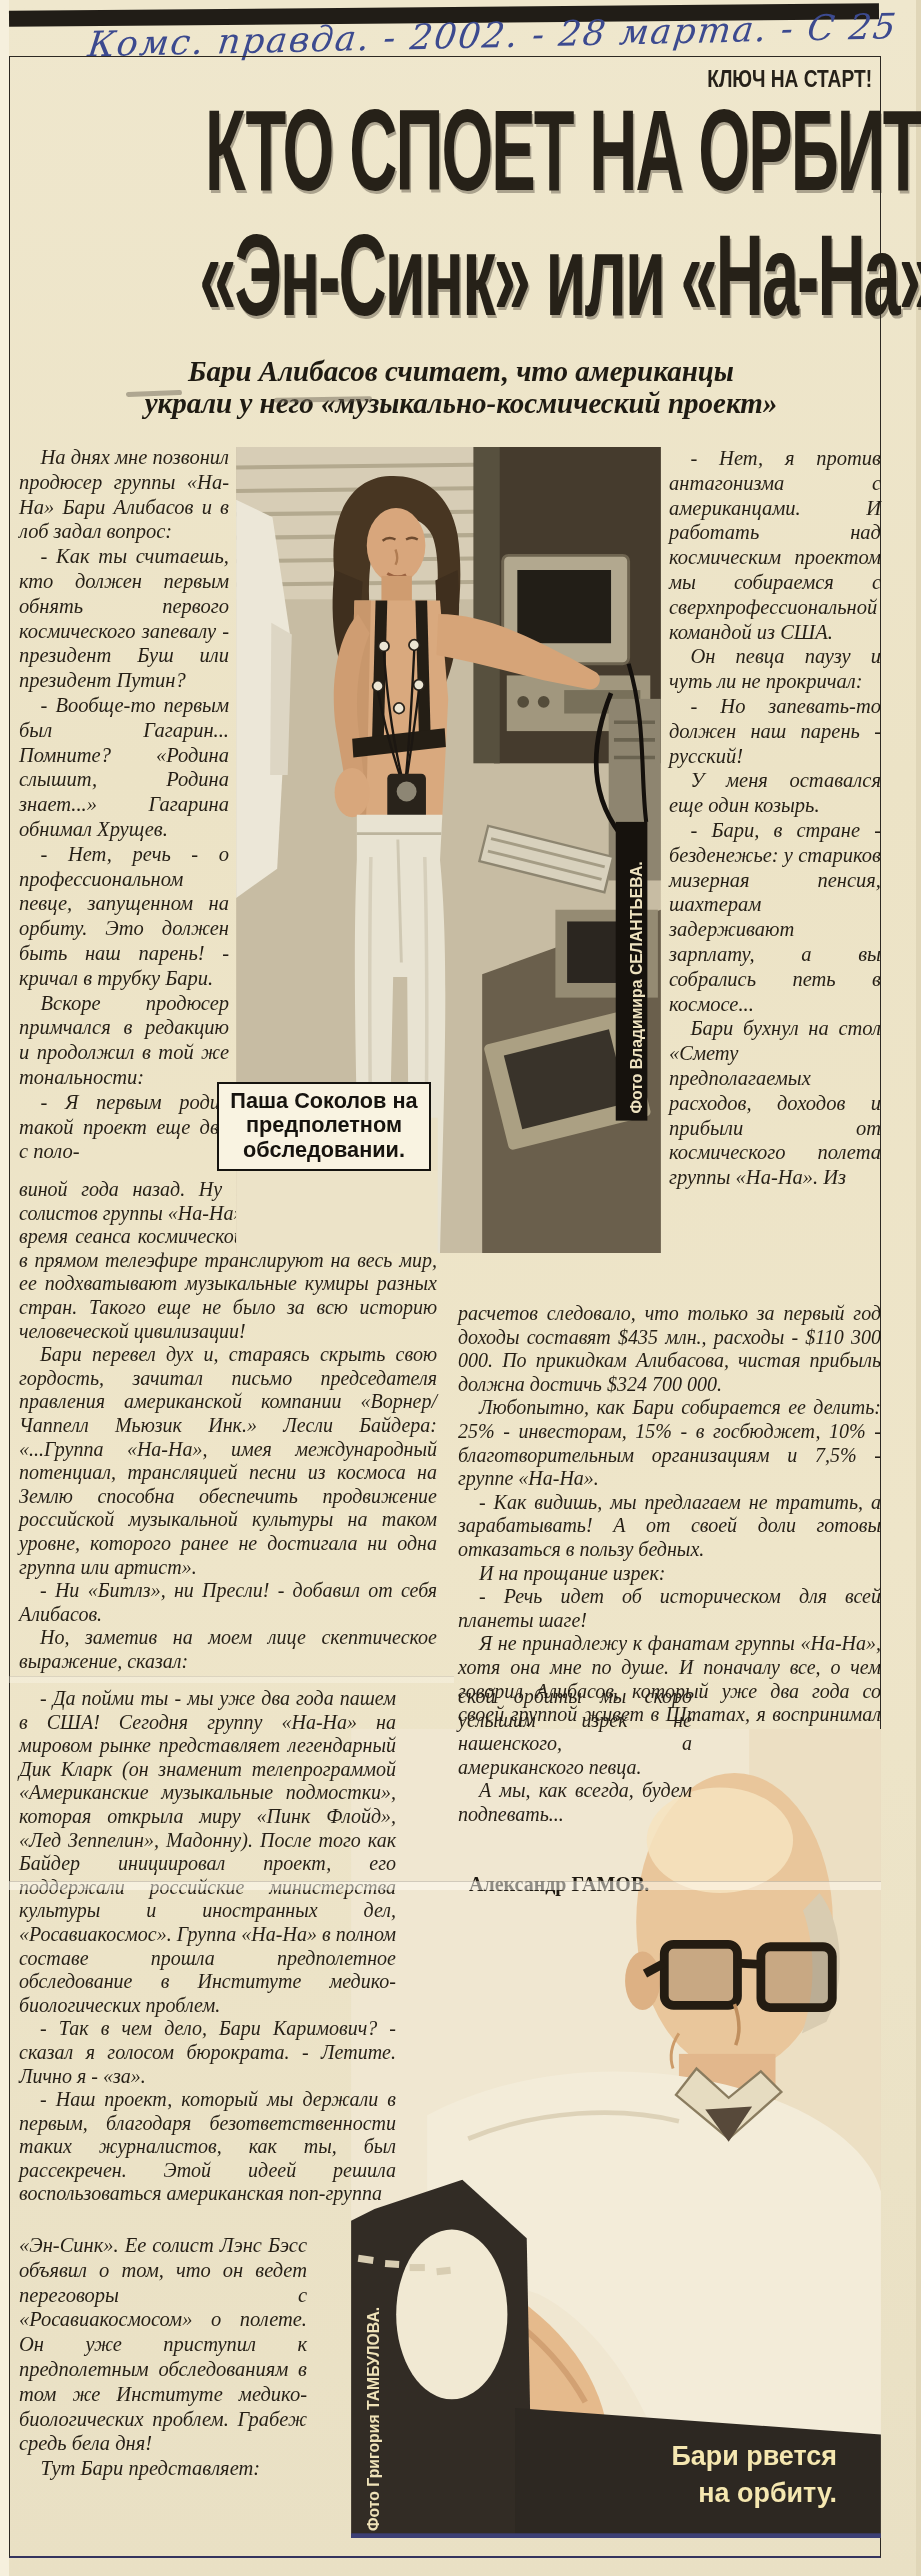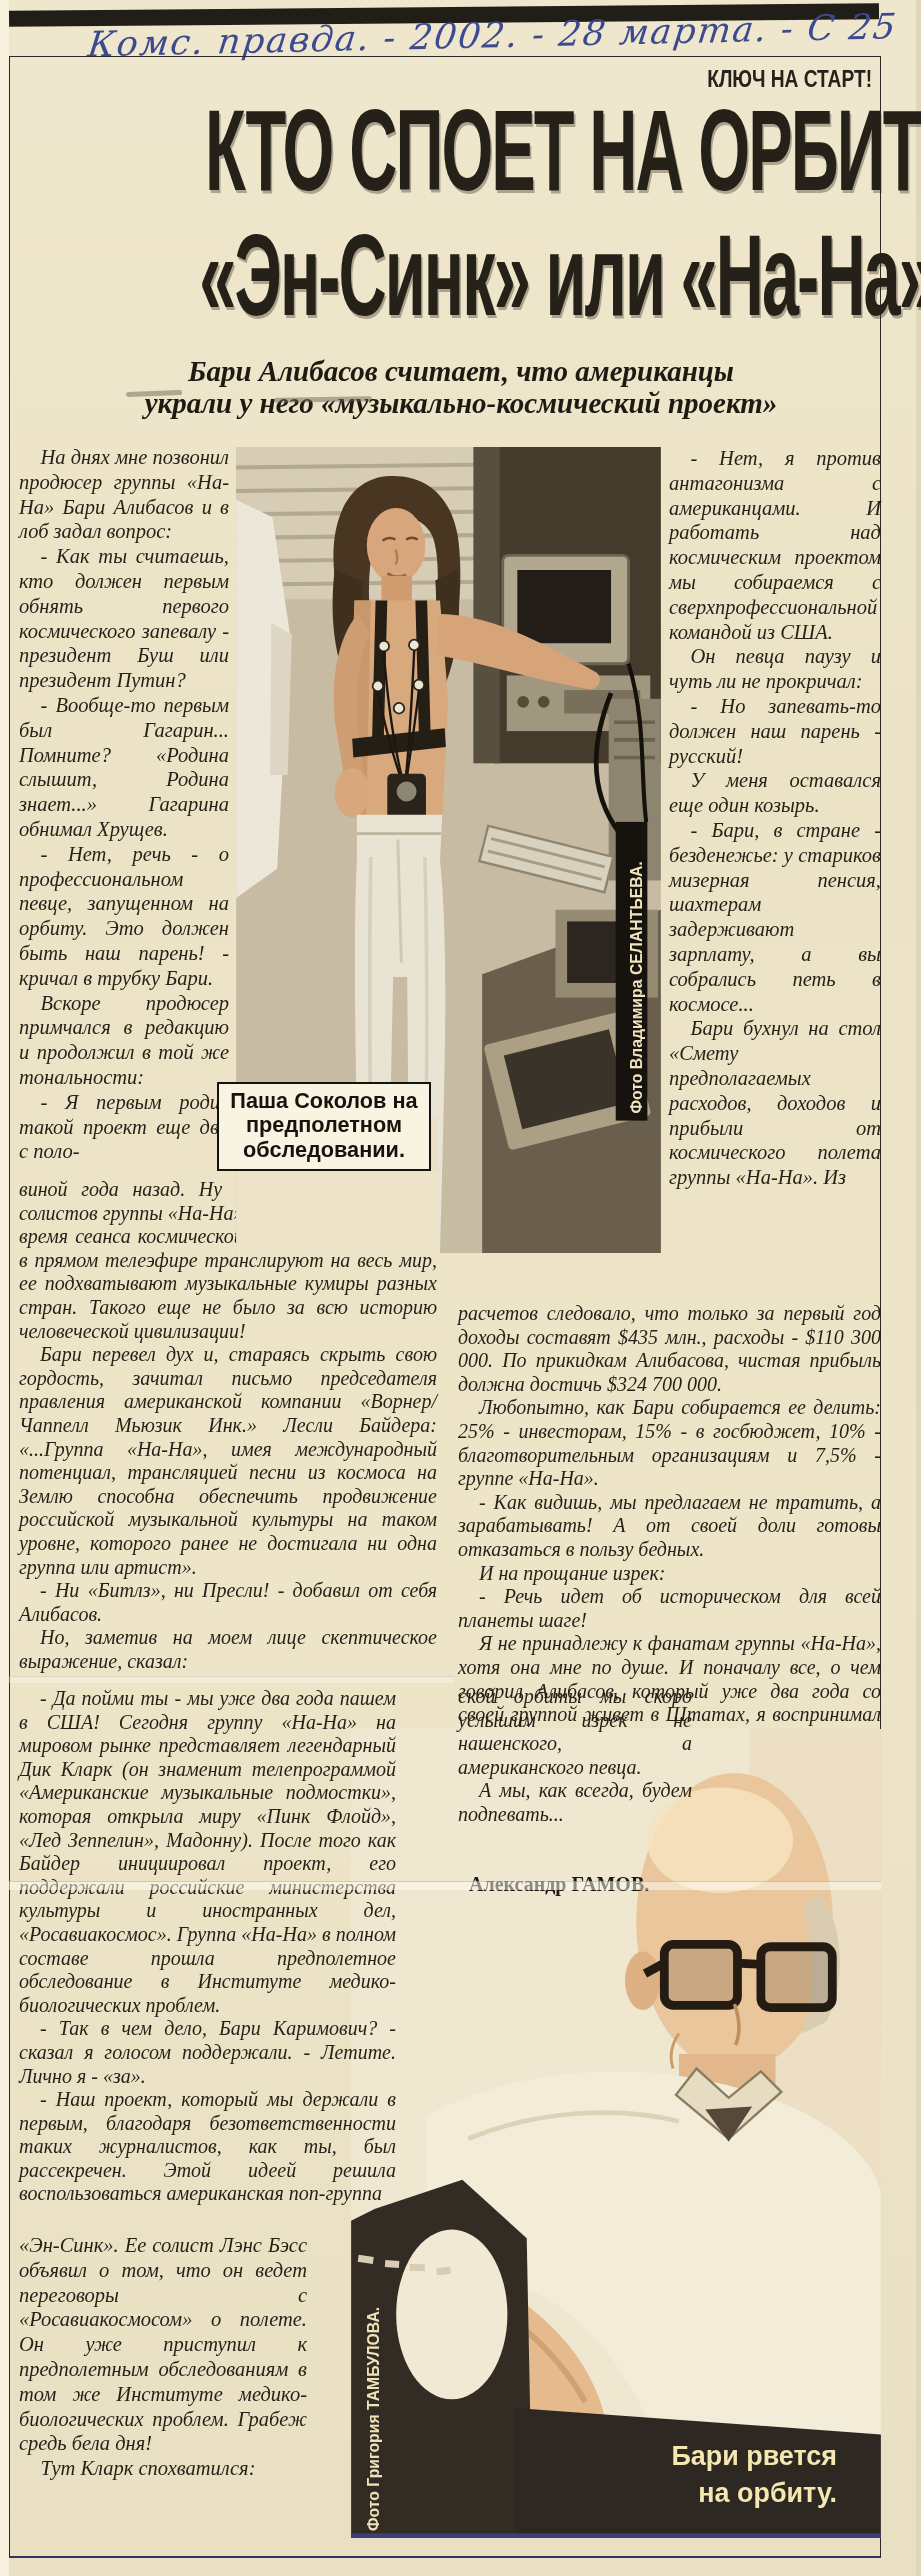--- a/index.html
+++ b/index.html
@@ -261,25 +261,25 @@
   </div>
 
   <div class="col wide z2" style="left:458px;top:1685px;width:234px;">
     <p class="noindent">ской орбиты мы скоро услышим изрек не нашенского, а американского певца.</p>
     <p>А мы, как всегда, будем подпевать...</p>
   </div>
   <div class="abs byline z2" style="left:469px;top:1873px;width:252px;">Александр ГАМОВ.</div>
 
   <div class="col wide z2" style="left:19px;top:1687px;width:377px;">
     <p>- Да пойми ты - мы уже два года пашем в США! Сегодня группу «На-На» на мировом рынке представляет легендарный Дик Кларк (он знаменит телепрограммой «Американские музыкальные подмостки», которая открыла миру «Пинк Флойд», «Лед Зеппелин», Мадонну). После того как Байдер инициировал проект, его поддержали российские министерства культуры и иностранных дел, «Росавиакосмос». Группа «На-На» в полном составе прошла предполетное обследование в Институте медико-биологических проблем.</p>
-    <p>- Так в чем дело, Бари Каримович? - сказал я голосом поддержали. - Летите. Лично я - «за».</p>
+    <p>- Так в чем дело, Бари Каримович? - сказал я голосом бюрократа. - Летите. Лично я - «за».</p>
     <p>- Наш проект, который мы держали в первым, благодаря безответственности таких журналистов, как ты, был рассекречен. Этой идеей решила воспользоваться американская поп-группа</p>
   </div>
   <div class="col narrow z2" style="left:19px;top:2233px;width:288px;">
     <p class="noindent">«Эн-Синк». Ее солист Лэнс Бэсс объявил о том, что он ведет переговоры с «Росавиакосмосом» о полете. Он уже приступил к предполетным обследованиям в том же Институте медико-биологических проблем. Грабеж средь бела дня!</p>
-    <p>Тут Кларк спохватился:</p>
+    <p>Тут Бари представляет:</p>
   </div>
 
   <div class="abs crease" style="left:9.4px;top:1881px;width:872px;height:8.2px;"></div>
   <div class="abs crease" style="left:9.4px;top:1676px;width:445px;height:5.9px;opacity:.6;"></div>
 
 </div>
 
 
 </body></html>

